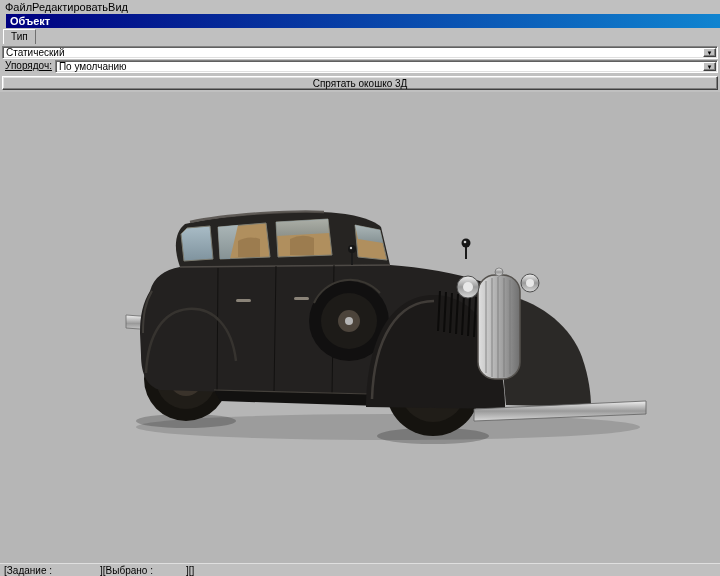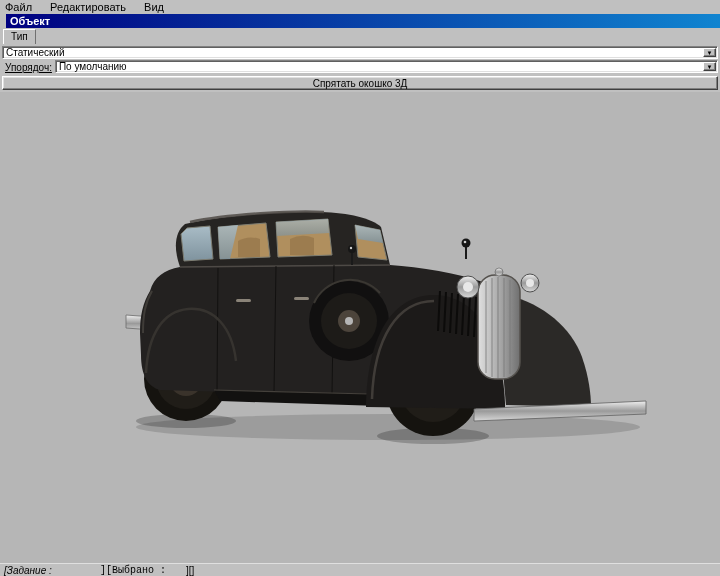--- a/index.html
+++ b/index.html
@@ -5,40 +5,40 @@
   * { margin:0; padding:0; box-sizing:border-box; }
   html,body { width:720px; height:576px; overflow:hidden; }
   body {
     font-family:"Liberation Sans", sans-serif;
     background:var(--window-bg,#c0c0c0);
     color:var(--text,#000);
   }
   .window { width:720px; height:576px; display:flex; flex-direction:column; background:var(--window-bg,#c0c0c0); }
 
   
-  .menubar { height:14px; flex:0 0 14px; display:flex; align-items:center; gap:18px; padding:0 5px; font-size:11px; }
+  .menubar { height:14px; flex:0 0 14px; display:flex; align-items:center; gap:0; padding:0 5px; font-size:11px; }
   .menu-item { cursor:default; white-space:nowrap; }
 
   
   .titlebar {
     height:14px; flex:0 0 14px; display:flex; align-items:center; padding:0 4px;
     background:linear-gradient(90deg, var(--titlebar-start,#000080), var(--titlebar-end,#1084d0));
     color:var(--titlebar-text,#fff); font-weight:bold; font-size:11px;margin-left:6px;
   }
 
   
   .tabstrip { height:16px; flex:0 0 16px; display:flex; align-items:flex-end; padding:2px 3px 0; }
   .tab {
     font-size:10px; padding:1px 7px 2px; background:var(--window-bg,#c0c0c0);
     border-top:1px solid #fff; border-left:1px solid #fff; border-right:1px solid #707070;margin-top:40px;
   }
 
   
   .controls { flex:0 0 auto; padding:2px 2px 2px; display:flex; flex-direction:column; gap:1px; }
-  .row { display:flex; align-items:flex-end; gap:3px; }
+  .row { display:flex; align-items:flex-start; gap:3px; }
   .label { font-size:10px; padding-left:3px; white-space:nowrap;text-decoration:underline; }
   .combo {
     flex:1; height:13px; position:relative; display:flex; align-items:center;
     background:var(--field-bg,#fff); padding:0 16px 0 3px; font-size:10px; white-space:nowrap; overflow:hidden;
     border:1px solid; border-color:#808080 #ffffff #ffffff #808080;
     box-shadow: inset 1px 1px 0 rgba(10,10,10,.65), inset -1px -1px 0 #dfdfdf;
   }
   .combo-value { line-height:11px; }
   .combo-arrow {
     position:absolute; right:1px; top:1px; bottom:1px; width:13px;
@@ -53,22 +53,22 @@
     border:1px solid; border-color:#ffffff #404040 #404040 #ffffff;
     box-shadow: inset -1px -1px 0 #808080, inset 1px 1px 0 #dfdfdf;
   }
 
   
   .viewport { flex:1 1 auto; position:relative; overflow:hidden; background:var(--viewport-bg,#b6b6b6); }
   .car-svg { position:absolute; left:118px; top:111px; }
 
   
   .statusbar { height:13px; flex:0 0 13px; display:flex; align-items:center; padding:0 4px; font-size:10px; border-top:1px solid #dfdfdf; }
-  .status-seg1 { width:96px; white-space:pre;font-style:italic; }
-  .status-seg2 { width:86px; white-space:pre;font-family:Liberation Mono, monospace; }
+  .status-seg1 { width:96px; white-space:pre; }
+  .status-seg2 { width:86px; white-space:pre; }
   .status-seg3 { white-space:pre; }
 </style>
 </head>
 <body>
 
 <div class="window">
 
   <div class="menubar">
     <span class="menu-item">Файл</span>
     <span class="menu-item">Редактировать</span>

